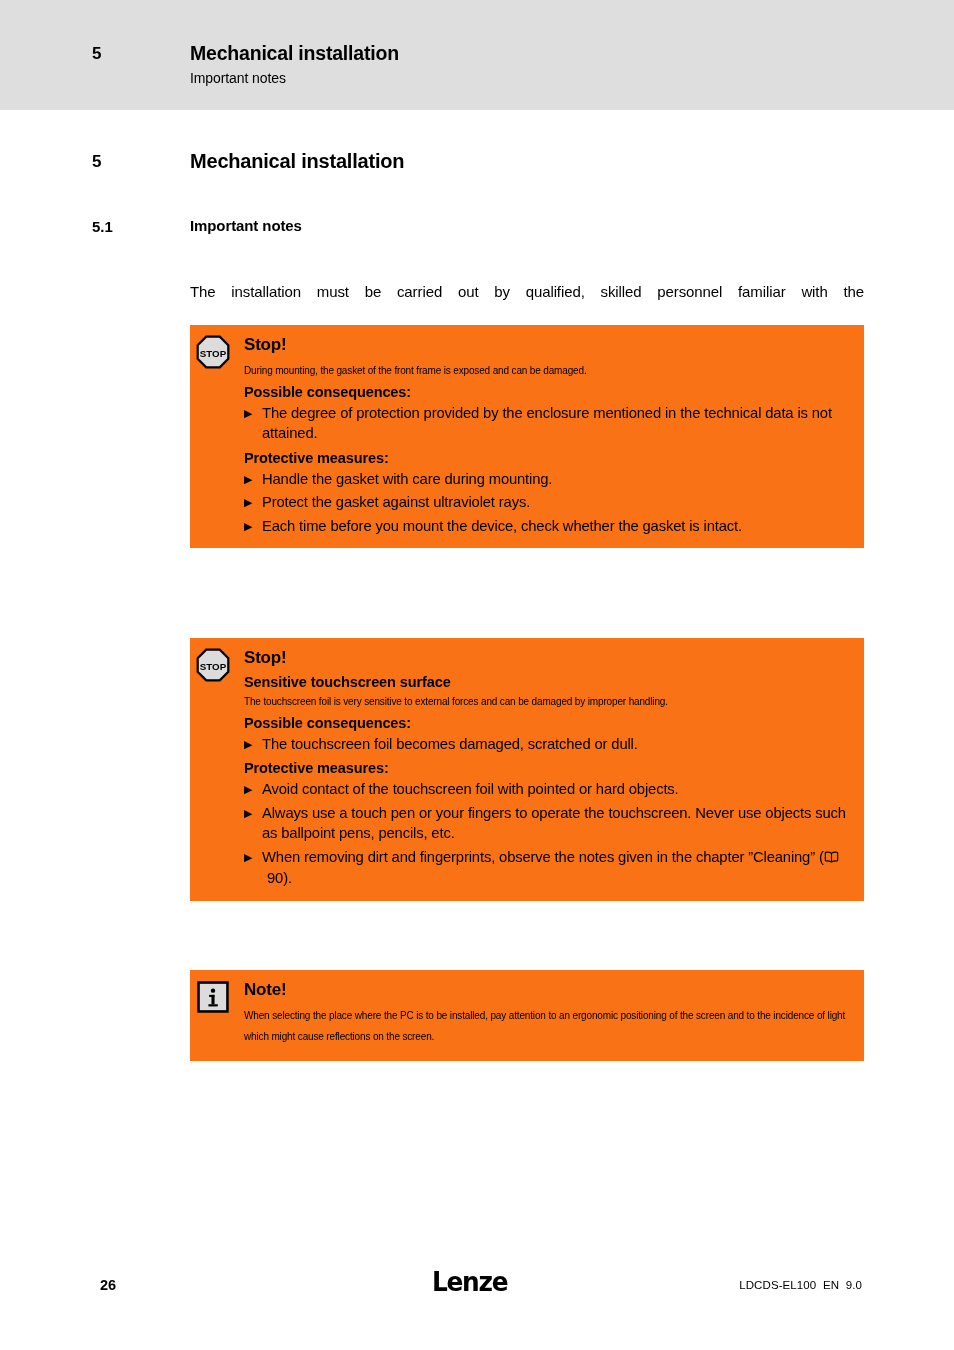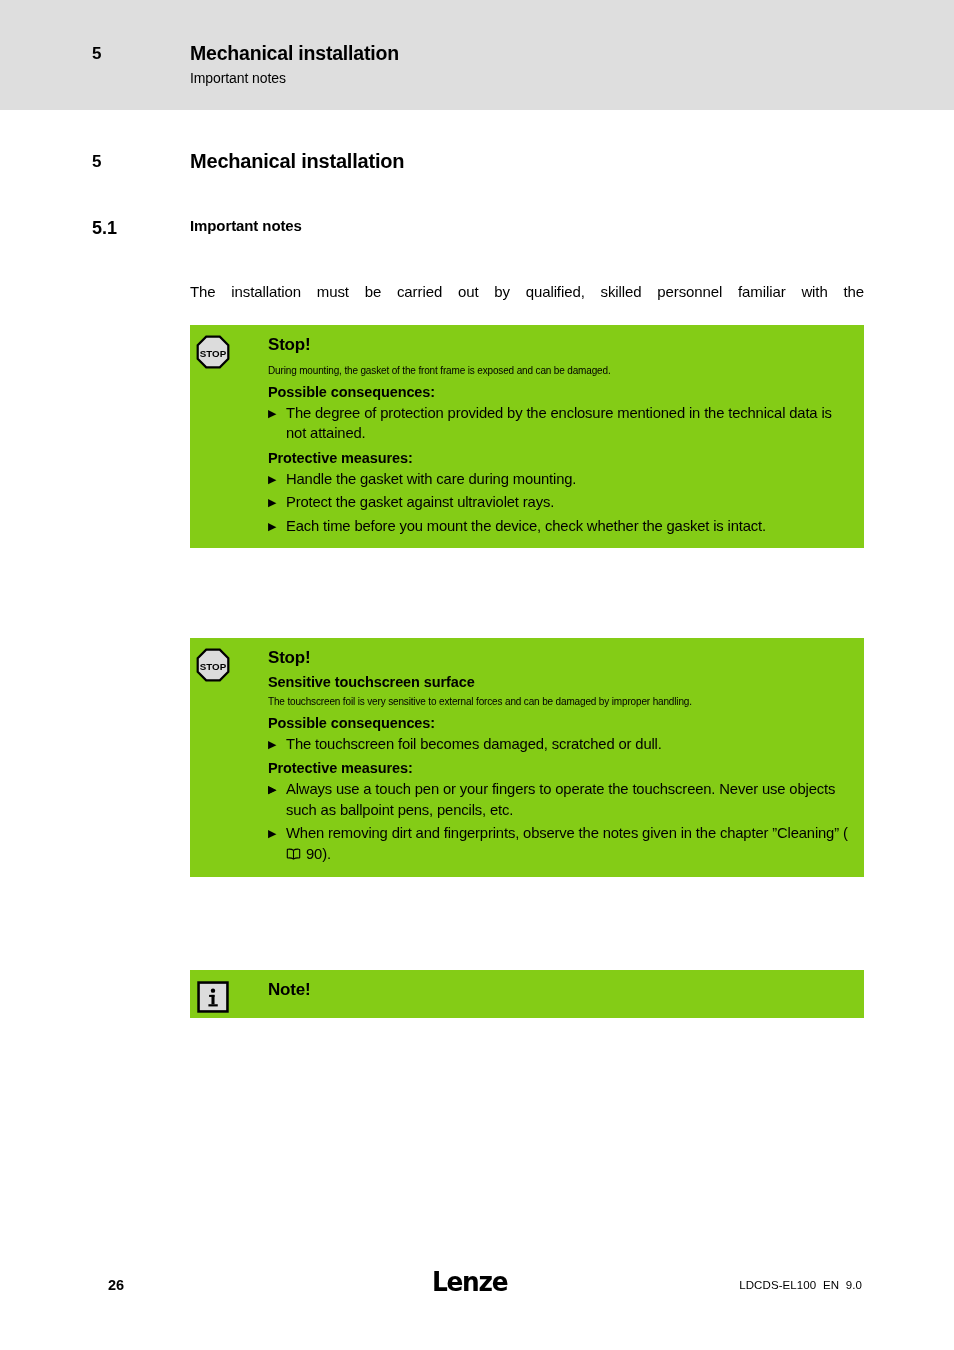--- a/index.html
+++ b/index.html
@@ -63,21 +63,21 @@
     left: 190px;
     top: 150px;
     font-size: 20px;
     font-weight: bold;
     letter-spacing: -0.2px;
   }
   .section-num {
     position: absolute;
     left: 92px;
     top: 218px;
-    font-size: 18px;
+    font-size: 15px;
     font-weight: bold;
   }
   .section-title {
     position: absolute;
     left: 190px;
     top: 217px;
     font-size: 15px;
     font-weight: bold;
     letter-spacing: -0.1px;
   }
@@ -94,32 +94,32 @@
     letter-spacing: -0.1px;
   }
   .intro > span { display: block; }
   .intro .l1 { text-align: justify; text-align-last: justify; }
 
   
   .box {
     position: absolute;
     left: 190px;
     width: 674px;
-    background: #84cc16;
+    background: #f97316;
     box-sizing: border-box;
   }
   .box-icon {
     position: absolute;
     left: 6px;
     top: 10px;
     width: 34px;
     height: 34px;
   }
   .box-body {
-    margin-left: 78px;
+    margin-left: 54px;
     padding-right: 12px;
     padding-top: 10px;
     padding-bottom: 12px;
   }
   .box-heading {
     font-size: 17px;
     font-weight: bold;
     letter-spacing: -0.2px;
     margin-bottom: 6px;
   }
@@ -154,21 +154,21 @@
 
   
   .bookref {
     display: inline-block;
     vertical-align: -1px;
   }
 
   
   .footer-page {
     position: absolute;
-    left: 108px;
+    left: 100px;
     top: 1277px;
     font-size: 14.5px;
     font-weight: bold;
   }
   .footer-logo {
     position: absolute;
     left: 432px;
     top: 1266px;
     font-size: 27px;
     font-weight: bold;
@@ -248,20 +248,21 @@
     <div class="box-subheading">Sensitive touchscreen surface</div>
     <div class="box-text">The touchscreen foil is very sensitive to external forces and can be damaged by improper handling.</div>
     <div class="box-subheading">Possible consequences:</div>
     <div class="bullet">
       <span class="tri">▶</span>
       <span>The touchscreen foil becomes damaged, scratched or dull.</span>
     </div>
     <div class="box-subheading" style="margin-top:6px;">Protective measures:</div>
     <div class="bullet">
       <span class="tri">▶</span>
+      <span>Avoid contact of the touchscreen foil with pointed or hard objects.</span>
     </div>
     <div class="bullet">
       <span class="tri">▶</span>
       <span>Always use a touch pen or your fingers to operate the touchscreen. Never use objects such as ballpoint pens, pencils, etc.</span>
     </div>
     <div class="bullet">
       <span class="tri">▶</span>
       <span>When removing dirt and fingerprints, observe the notes given in the chapter ”Cleaning” (</span><span class="bookref"><svg viewBox="0 0 16 13" width="15" height="12" aria-hidden="true">
         <path d="M8 2.6C6.6 1.4 4.6 1.1 2.2 1.3c-.5 0-.9.2-.9.6v8.3c0 .4.3.6.8.6 2.2-.2 4.3.1 5.9 1.3 1.6-1.2 3.7-1.5 5.9-1.3.5 0 .8-.2.8-.6V1.9c0-.4-.4-.6-.9-.6-2.4-.2-4.4.1-5.8 1.3z" fill="none" stroke="#000" stroke-width="1.2"></path>
         <line x1="8" y1="2.8" x2="8" y2="11.8" stroke="#000" stroke-width="1.2"></line>
@@ -275,18 +276,19 @@
     <svg viewBox="0 0 40 40" width="34" height="34" aria-hidden="true">
       <rect x="3" y="3" width="34" height="34" fill="#dcdcdc" stroke="#000" stroke-width="3"></rect>
       <circle cx="20" cy="12.5" r="2.6" fill="#000"></circle>
       <rect x="18.2" y="17.5" width="3.6" height="11" fill="#000"></rect>
       <rect x="15.4" y="17.5" width="6.4" height="2.4" fill="#000"></rect>
       <rect x="14.6" y="28.5" width="11" height="2.6" fill="#000"></rect>
     </svg>
   </span>
   <div class="box-body">
     <div class="box-heading">Note!</div>
+    <div class="box-text">When selecting the place where the PC is to be installed, pay attention to an ergonomic positioning of the screen and to the incidence of light which might cause reflections on the screen.</div>
   </div>
 </div>
 
 <div class="footer-page">26</div>
 <div class="footer-logo">Lenze</div>
 <div class="footer-code">LDCDS-EL100  EN  9.0</div>
 
 </body></html>

